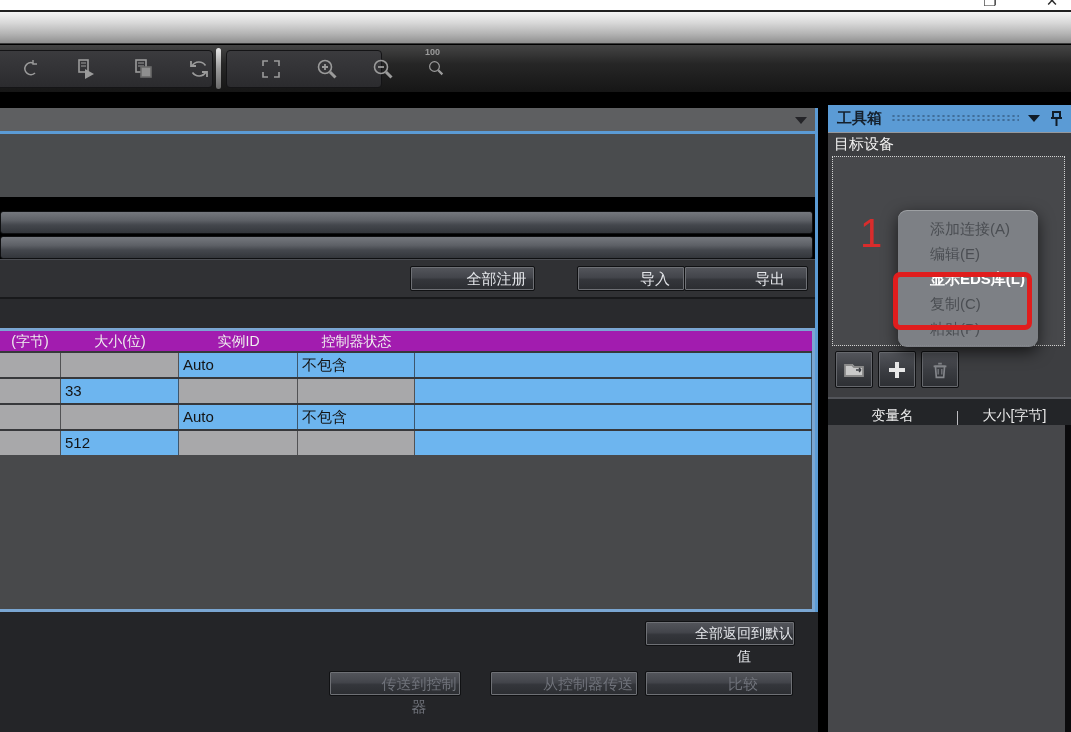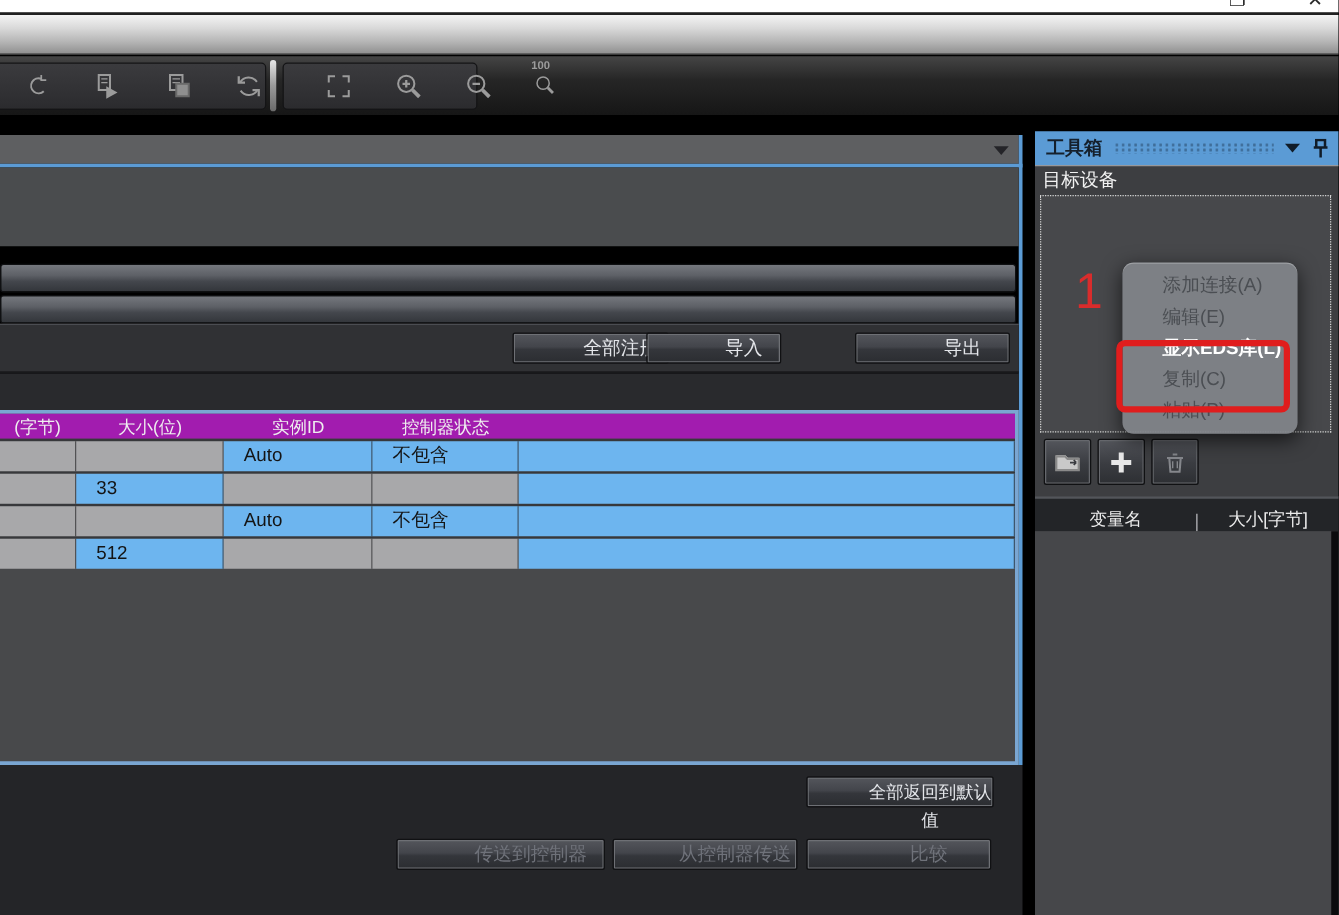--- a/index.html
+++ b/index.html
@@ -45,21 +45,21 @@
     box-shadow:inset 0 0 0 1px #6e7075;
     color:#e4e6ea; font-size:15px; text-align:center; line-height:23px; font-family:"Liberation Sans",sans-serif;padding-left:48px; }
   .btn.disabled { color:#6f727a; }
 
   
   #io-table { position:absolute; left:-4px; top:328px; width:819px; height:284px;
     border:3px solid #7aa6d2; background:#48494b; }
   #io-header { display:grid; grid-template-columns:62px 118px 119px 117px 1fr; height:20px; background:#a21caf; align-items:center; }
   .hcell { position:relative; color:#efefef; font-size:14px; text-align:center; height:20px; line-height:20px; }
   .trow { display:grid; grid-template-columns:62px 118px 119px 117px 1fr; height:26px; border-top:2px solid #37383b; }
-  .cell { font-size:15px; color:#141414; line-height:24px; padding-left:16px; border-right:1px solid rgba(35,35,38,.65); overflow:hidden; }
+  .cell { font-size:15px; color:#141414; line-height:24px; padding-left:4px; border-right:1px solid rgba(35,35,38,.65); overflow:hidden; }
   .cell.gray { background:#a8a8aa; }
   .cell.blue { background:#6db5ef; }
 
   
   #toolbox-header { position:absolute; left:828px; top:105px; width:243px; height:27px; background:#5b9bd5;
     display:flex; align-items:center; }
   #toolbox-title { color:#15202c; font-size:15px; font-weight:bold; margin-left:9px; }
   #toolbox-dots { flex:1; height:9px; margin:0 9px;
     background:radial-gradient(circle,#3f6d99 1px,transparent 1.3px); background-size:5px 4px; }
   #toolbox-arrow { width:0; height:0; border-left:6px solid transparent; border-right:6px solid transparent;
@@ -196,21 +196,21 @@
   <div id="panel-upper"></div>
 
   <div class="section-bar" style="top:211px;"></div>
   <div class="section-bar" style="top:236px;"></div>
 
   <div id="midsection"></div>
   <div id="midline"></div>
   <div id="midsection2"></div>
 
   <div class="btn" style="left:410px; top:266px; width:125px;">全部注册</div>
-  <div class="btn" style="left:517px; top:266px; width:108px;">导入</div>
+  <div class="btn" style="left:577px; top:266px; width:108px;">导入</div>
   <div class="btn" style="left:684px; top:266px; width:124px;">导出</div>
 
   <div id="io-table">
     <div id="io-header">
       <div class="hcell">(字节)</div>
       <div class="hcell">大小(位)</div>
       <div class="hcell">实例ID</div>
       <div class="hcell">控制器状态</div>
       <div class="hcell"></div>
     </div>
@@ -242,21 +242,21 @@
       <div class="cell gray"></div>
       <div class="cell gray"></div>
       <div class="cell blue"></div>
     </div>
   </div>
 
   <div id="main-lower"></div>
 
   <div class="btn enabled" style="left:645px; top:621px; width:150px; height:25px; font-size:14px;">全部返回到默认值</div>
 
-  <div class="btn disabled" style="left:317px; top:671px; width:167px;">传送到控制器</div>
+  <div class="btn disabled" style="left:329px; top:671px; width:132px;">传送到控制器</div>
   <div class="btn disabled" style="left:490px; top:671px; width:148px;">从控制器传送</div>
   <div class="btn disabled" style="left:645px; top:671px; width:148px;">比较</div>
 
   <div id="toolbox-body"></div>
 
   <div id="toolbox-header">
     <span id="toolbox-title">工具箱</span>
     <span id="toolbox-dots"></span>
     <span id="toolbox-arrow"></span>
     <span id="toolbox-pin">

